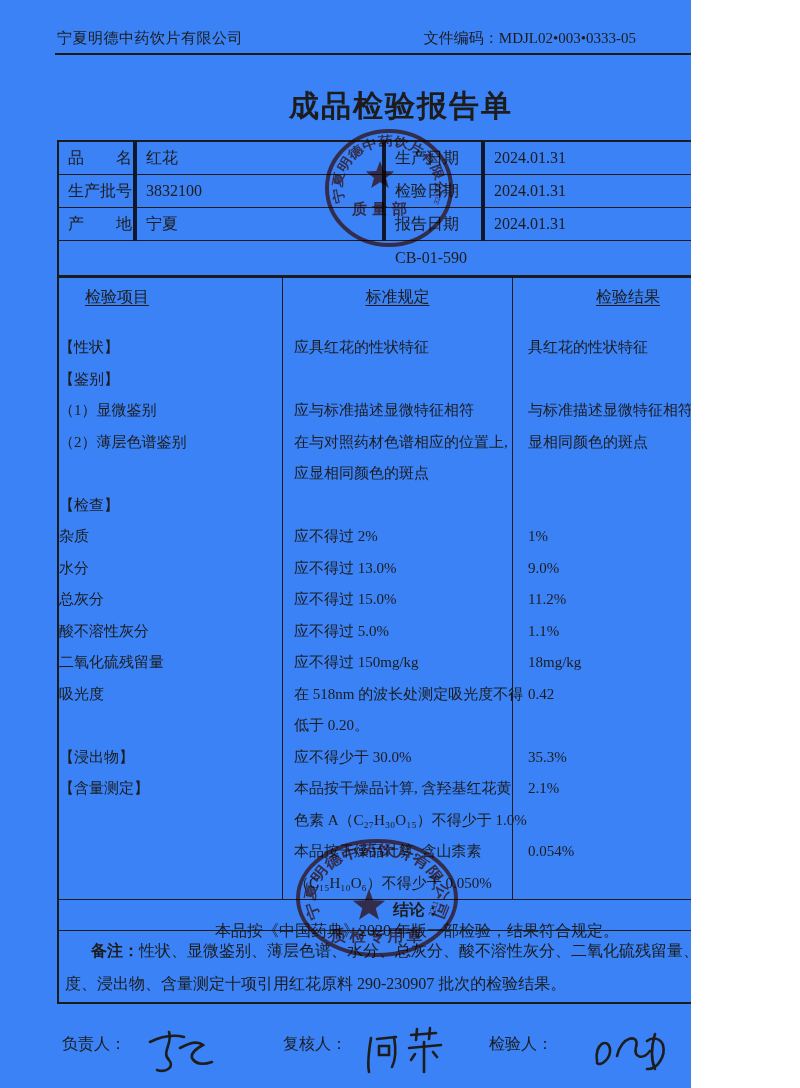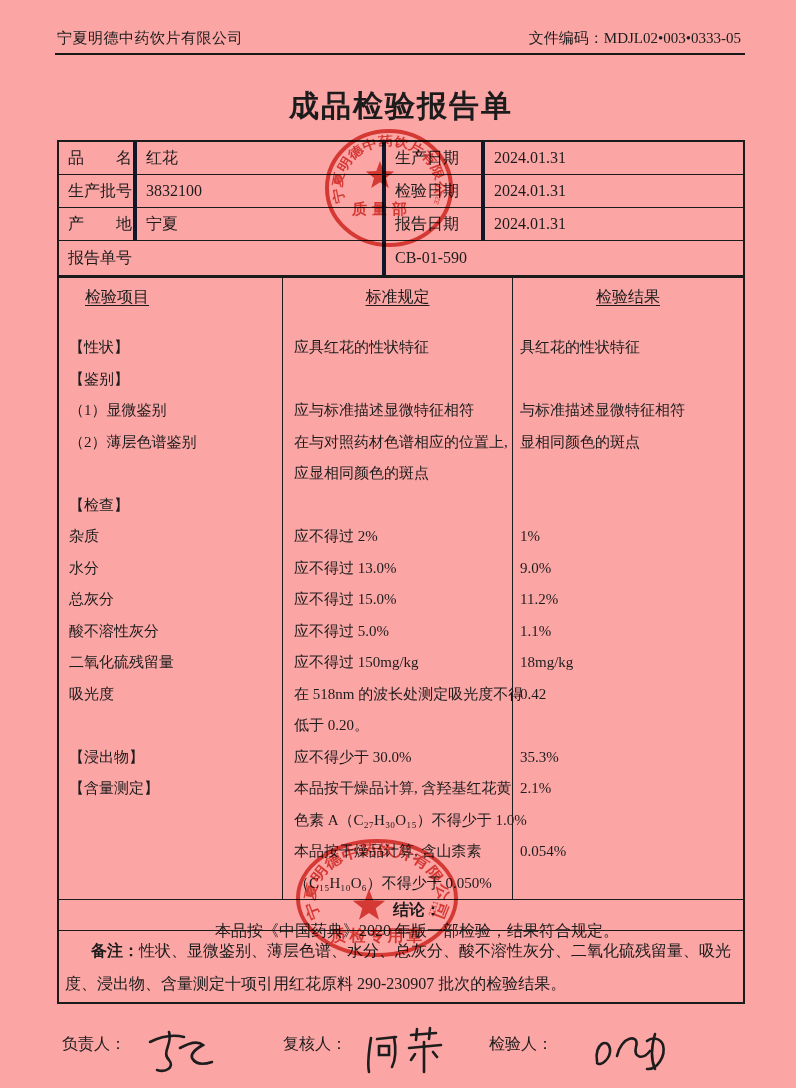--- a/index.html
+++ b/index.html
@@ -1,16 +1,16 @@
 <!DOCTYPE html>
 <html><head>
 <meta charset="utf-8">
 <style>
   html,body{margin:0;padding:0;background:#ffffff;}
-  .page{position:relative;width:796px;height:1088px;background:#fca5a5;overflow:hidden;
+  .page{position:relative;width:691px;height:1088px;background:#3b82f6;overflow:hidden;
         font-family:"Liberation Serif","DejaVu Serif",serif;color:#1c1c1c;}
   
   .hdr-company{position:absolute;left:57px;top:29px;font-size:15px;letter-spacing:.5px;}
   .hdr-code{position:absolute;right:55px;top:29px;font-size:15px;}
   .hdr-rule{position:absolute;left:55px;top:53px;width:690px;height:2px;background:#181818;}
   .title{position:absolute;left:57px;top:86px;width:688px;text-align:center;
          font-size:30px;font-weight:bold;letter-spacing:2px;}
   
   .info-table{position:absolute;left:57px;top:140px;width:688px;height:137px;
               box-sizing:border-box;border:2px solid #1b1b1b;
@@ -28,23 +28,23 @@
   .cols{display:flex;height:621px;}
   .mcol{box-sizing:border-box;}
   .c1{width:224px;border-right:1px solid #1b1b1b;}
   .c2{width:230px;border-right:1px solid #1b1b1b;}
   .c3{flex:1;}
   .col-head{height:54px;padding-top:9px;font-size:16px;box-sizing:border-box;}
   .c1 .col-head{padding-left:26px;}
   .c2 .col-head,.c3 .col-head{text-align:center;}
   .col-head span{text-decoration:underline;text-underline-offset:3px;}
   .line{height:31.5px;display:flex;align-items:center;font-size:15px;white-space:pre;}
-  .c1 .line{padding-left:10px;}
+  .c1 .line{}
   .c2 .line{padding-left:11px;}
-  .c3 .line{padding-left:7px;}
+  .c3 .line{padding-left:7px;margin-left:8px;}
   .concl{border-top:1px solid #1b1b1b;height:30px;display:flex;align-items:center;
          padding-left:32px;font-size:16px;white-space:pre;flex-direction:column;}
   .note{border-top:1px solid #1b1b1b;height:72px;box-sizing:border-box;
         padding:3px 7px 0 6px;font-size:16px;line-height:33px;text-indent:26px;}
   .b{font-weight:bold;}
   
   .sig-group{position:absolute;top:1026px;display:flex;align-items:flex-start;font-size:16px;}
   .sig-label{padding-top:8px;white-space:pre;}
   .sig-svg{margin-left:14px;}
   
@@ -70,21 +70,20 @@
     <div class="ic">生产批号</div>
     <div class="ic">3832100</div>
     <div class="ic">检验日期</div>
     <div class="ic lastcol">2024.01.31</div>
 
     <div class="ic">产　　地</div>
     <div class="ic">宁夏</div>
     <div class="ic">报告日期</div>
     <div class="ic lastcol">2024.01.31</div>
 
-    <div class="ic span2 lastrow">报告单号</div>
     <div class="ic span2v lastcol lastrow">CB-01-590</div>
   </div>
 
   <div class="main-table">
     <div class="cols">
       <div class="mcol c1">
         <div class="col-head"><span>检验项目</span></div>
         <div>
             <div class="line">【性状】</div>
             <div class="line">【鉴别】</div>

